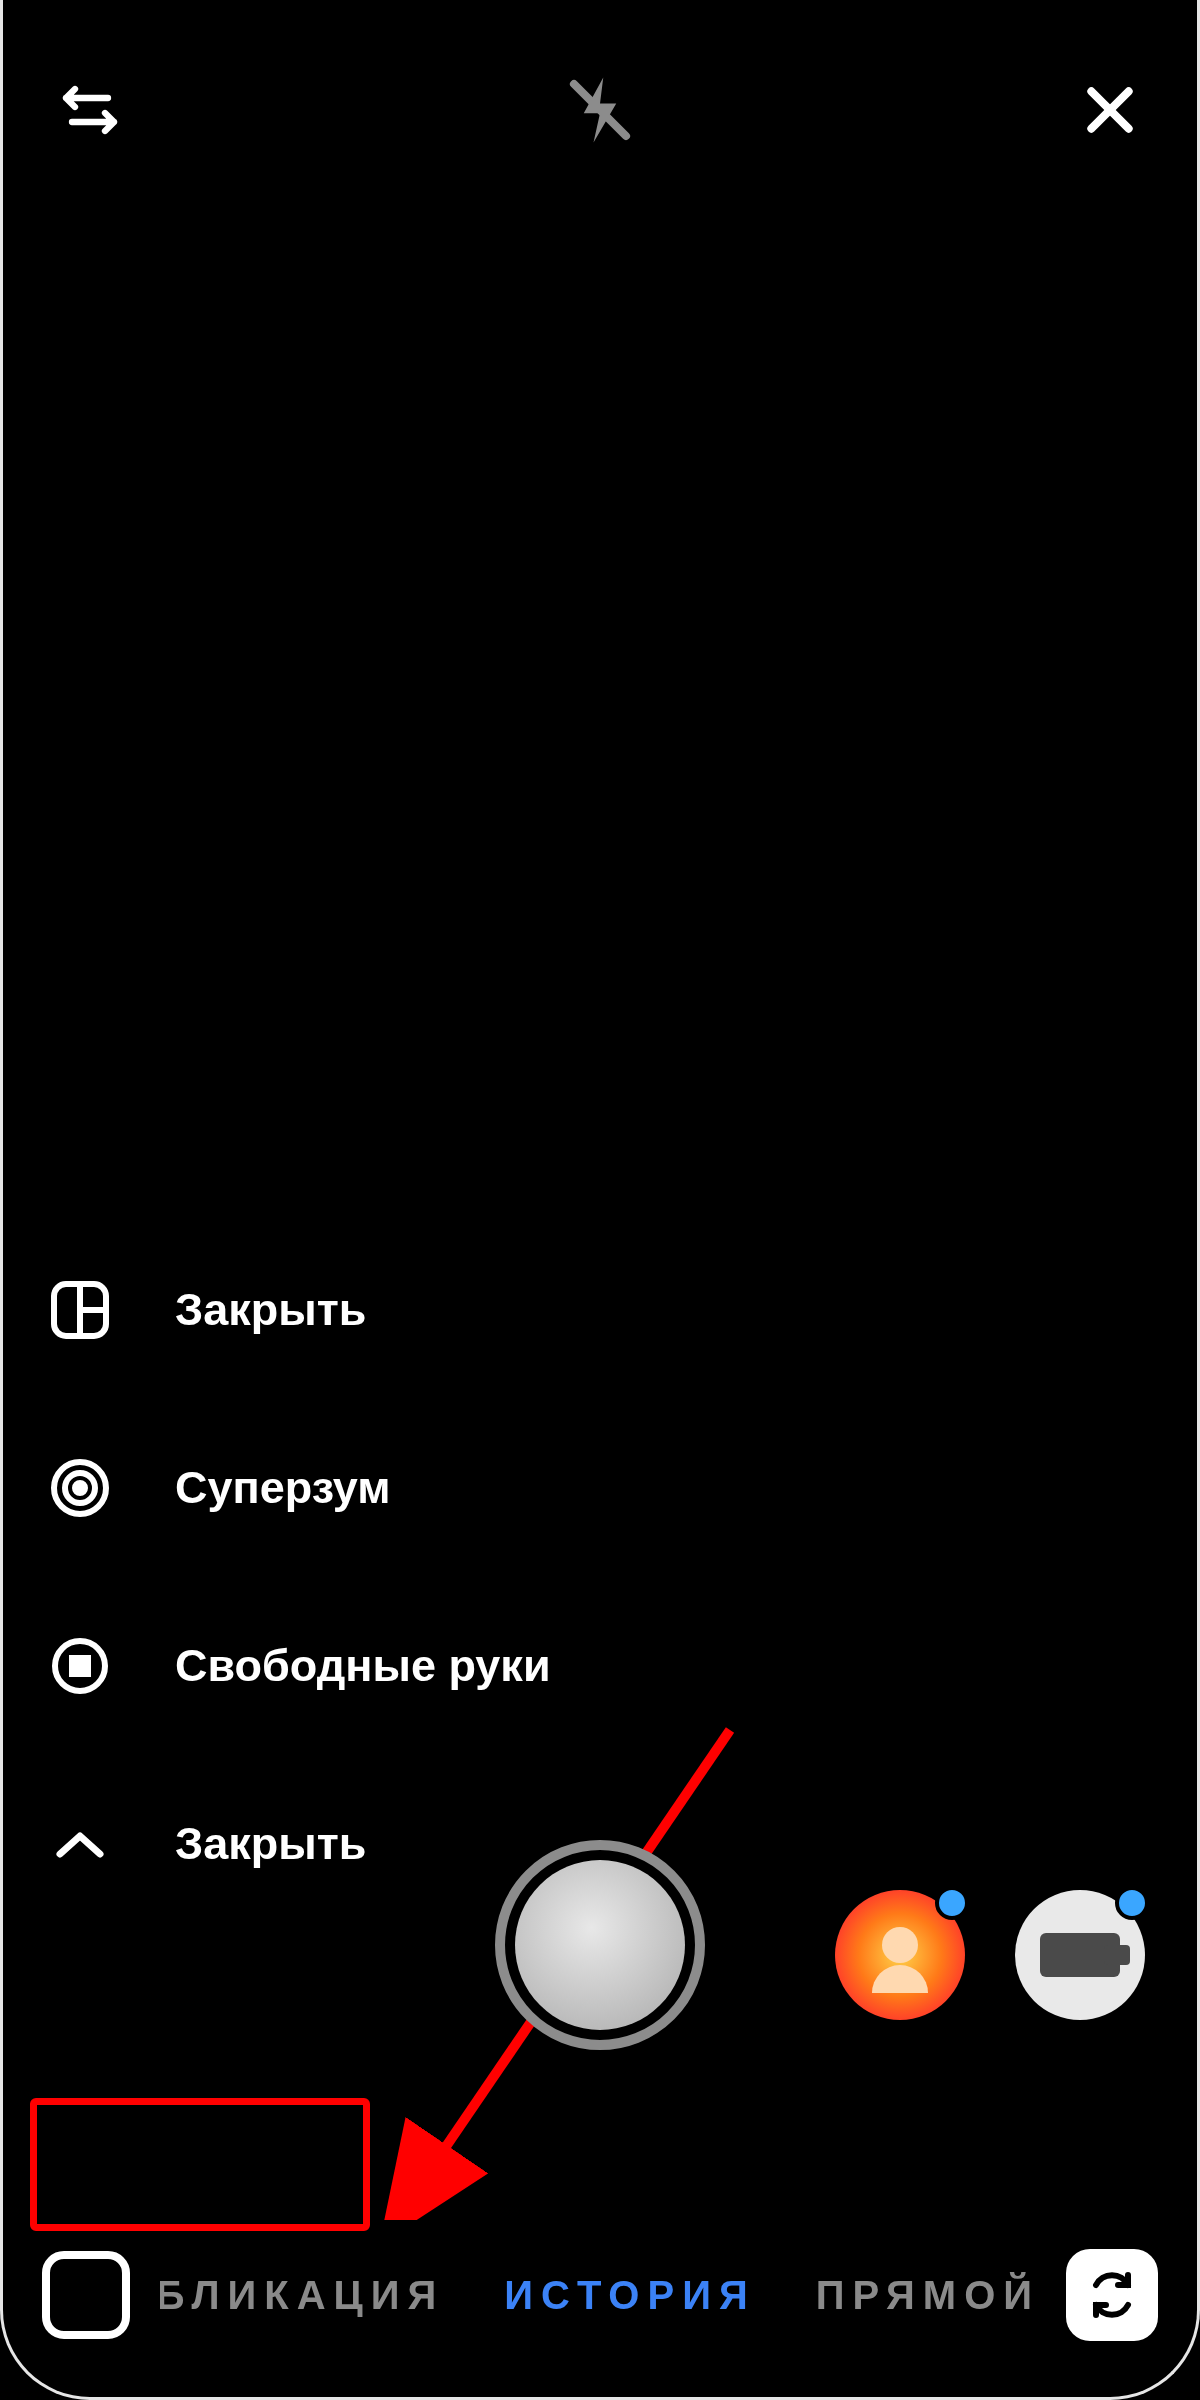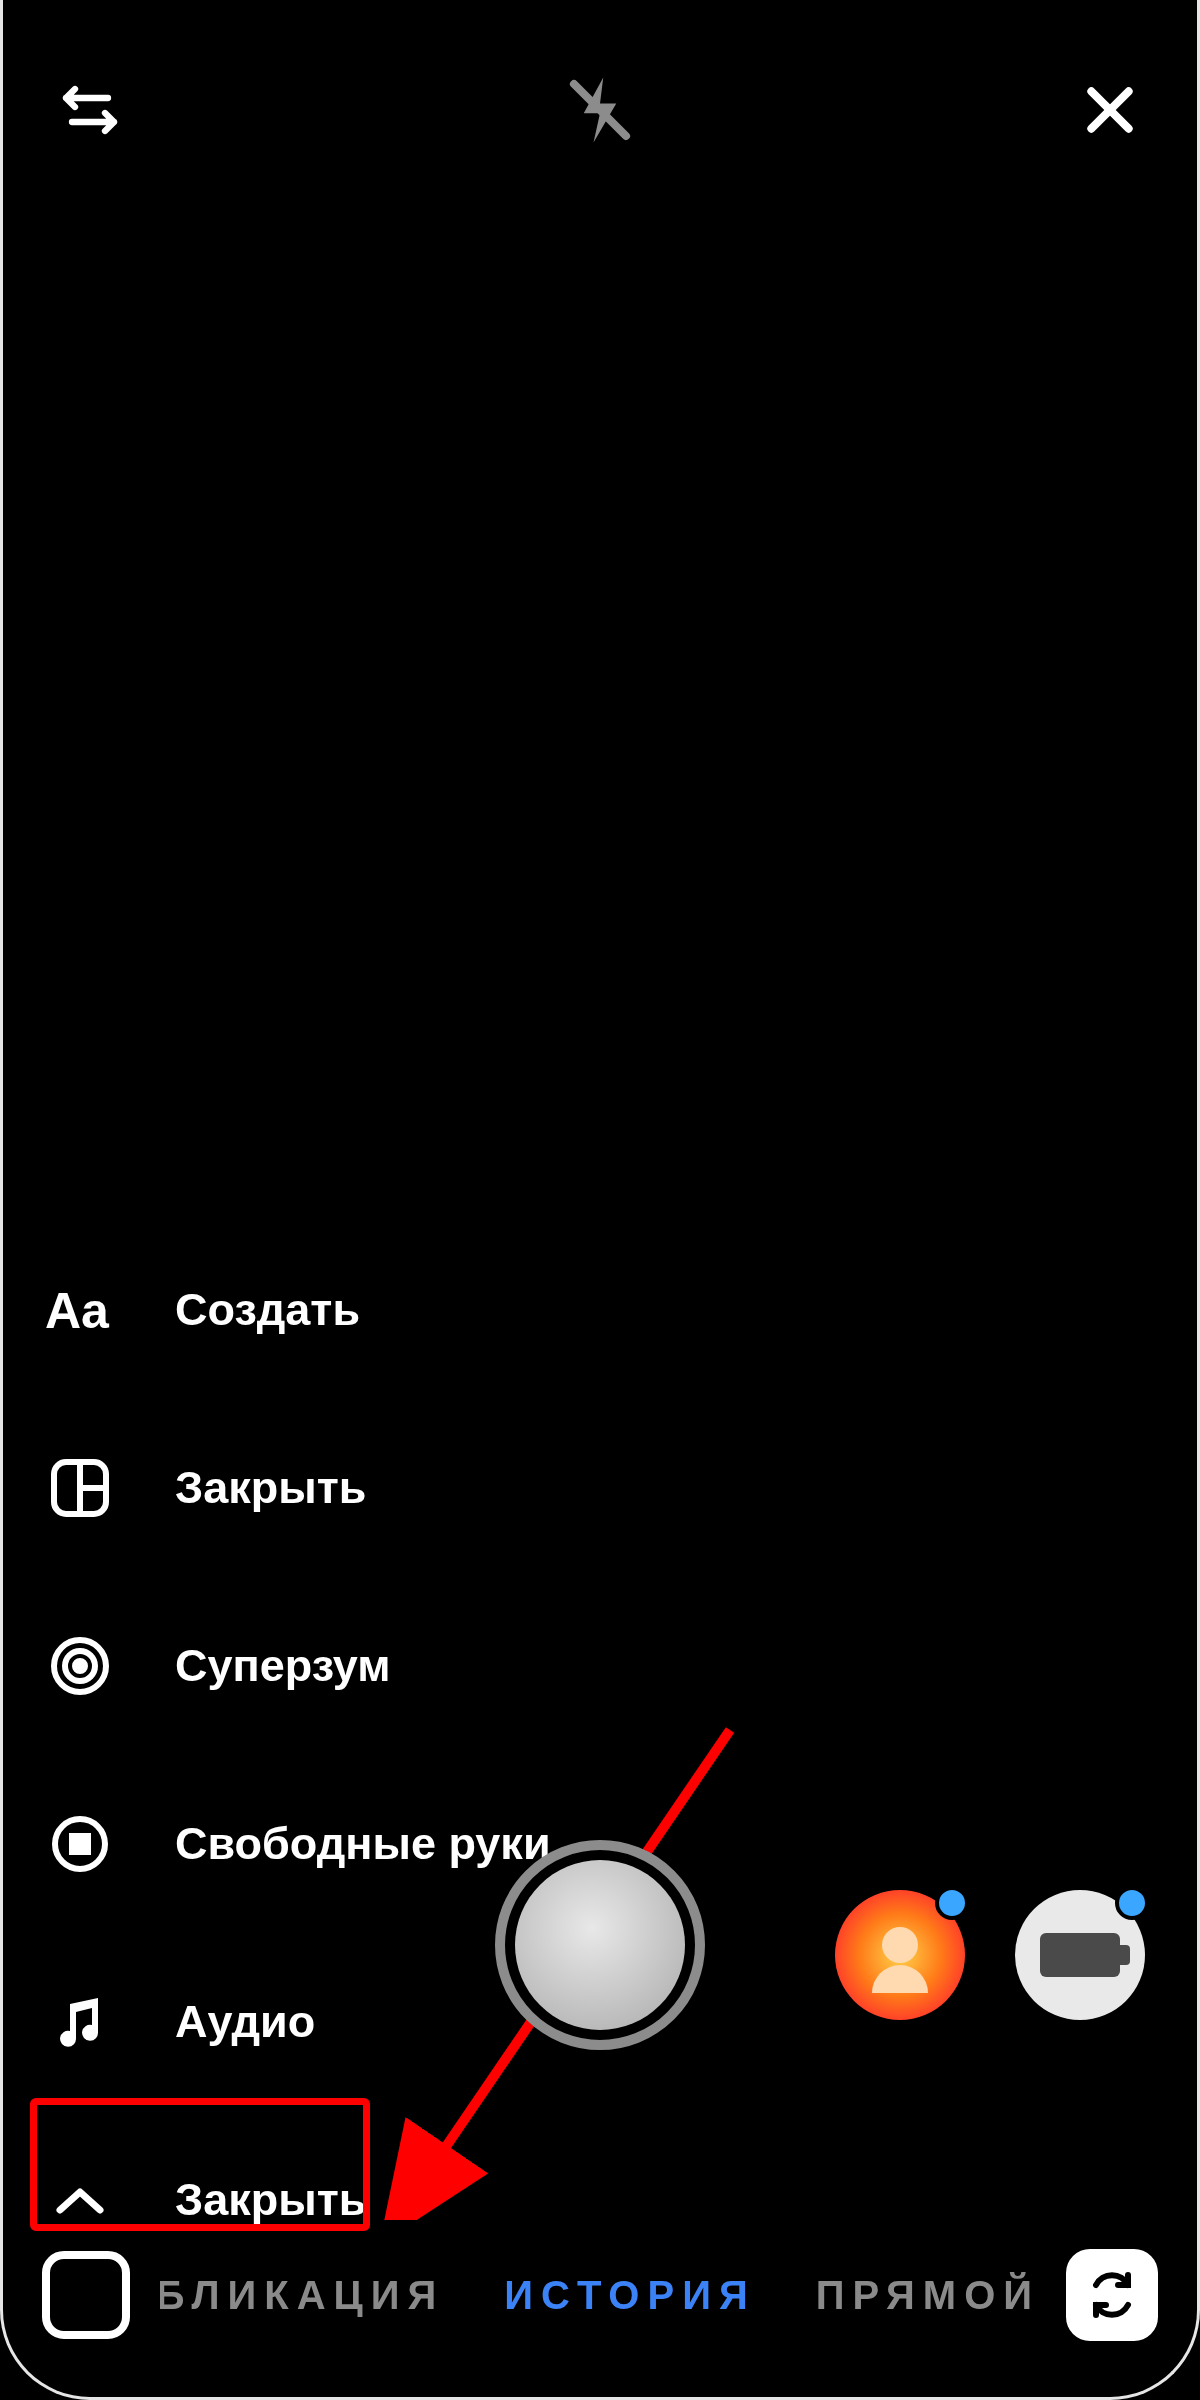--- a/index.html
+++ b/index.html
@@ -65,28 +65,20 @@
   <div class="top-icon close-icon">
     <svg width="64" height="64" viewBox="0 0 48 48" stroke="#fff" stroke-width="6" stroke-linecap="round">
       <line x1="10" y1="10" x2="38" y2="38"></line>
         <line x1="38" y1="10" x2="10" y2="38"></line>
     </svg>
   </div>
 </div>
 
 <div class="menu">
 
-  <div class="menu-item">
-    <div class="icon-wrap">
-      <svg width="70" height="60" viewBox="0 0 70 60">
-          <text x="0" y="48" font-size="50" font-weight="800" fill="#fff" font-family="Arial">Aa</text>
-        </svg>
-    </div>
-    <span class="label">Создать</span>
-  </div>
 
 
   <div class="menu-item">
     <div class="icon-wrap">
       <svg width="60" height="60" viewBox="0 0 60 60" fill="none" stroke="#fff" stroke-width="6">
         <rect x="4" y="4" width="52" height="52" rx="12"></rect>
         <line x1="30" y1="4" x2="30" y2="56"></line>
           <line x1="30" y1="30" x2="56" y2="30"></line>
       </svg>
     </div>
@@ -107,28 +99,20 @@
   <div class="menu-item">
     <div class="icon-wrap">
       <svg width="60" height="60" viewBox="0 0 60 60" fill="none" stroke="#fff" stroke-width="6">
         <circle cx="30" cy="30" r="25"></circle>
           <rect x="22" y="22" width="16" height="16" fill="#fff"></rect>
       </svg>
     </div>
     <span class="label">Свободные руки</span>
   </div>
 
-  <div class="menu-item">
-    <div class="icon-wrap">
-      <svg width="60" height="60" viewBox="0 0 60 60" fill="#fff">
-        <path d="M20 12 L48 6 V40 a8 8 0 1 1 -6 -7 V16 L26 20 V46 a8 8 0 1 1 -6 -7 Z"></path>
-      </svg>
-    </div>
-    <span class="label">Аудио</span>
-  </div>
 
   <div class="menu-item">
     <div class="icon-wrap">
       <svg width="56" height="40" viewBox="0 0 56 40" fill="none" stroke="#fff" stroke-width="7" stroke-linecap="round" stroke-linejoin="round">
         <polyline points="8,30 28,12 48,30"></polyline>
       </svg>
     </div>
     <span class="label">Закрыть</span>
   </div>
 

